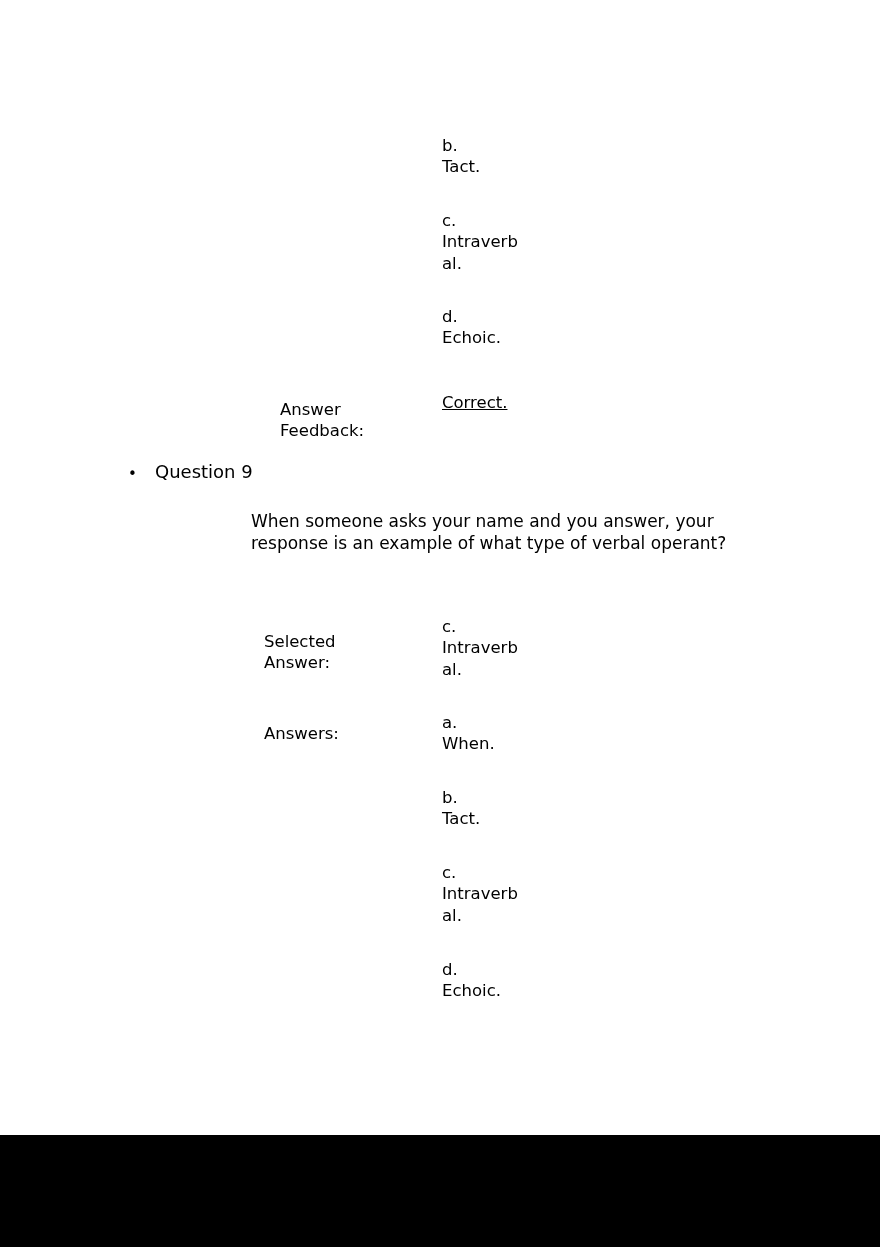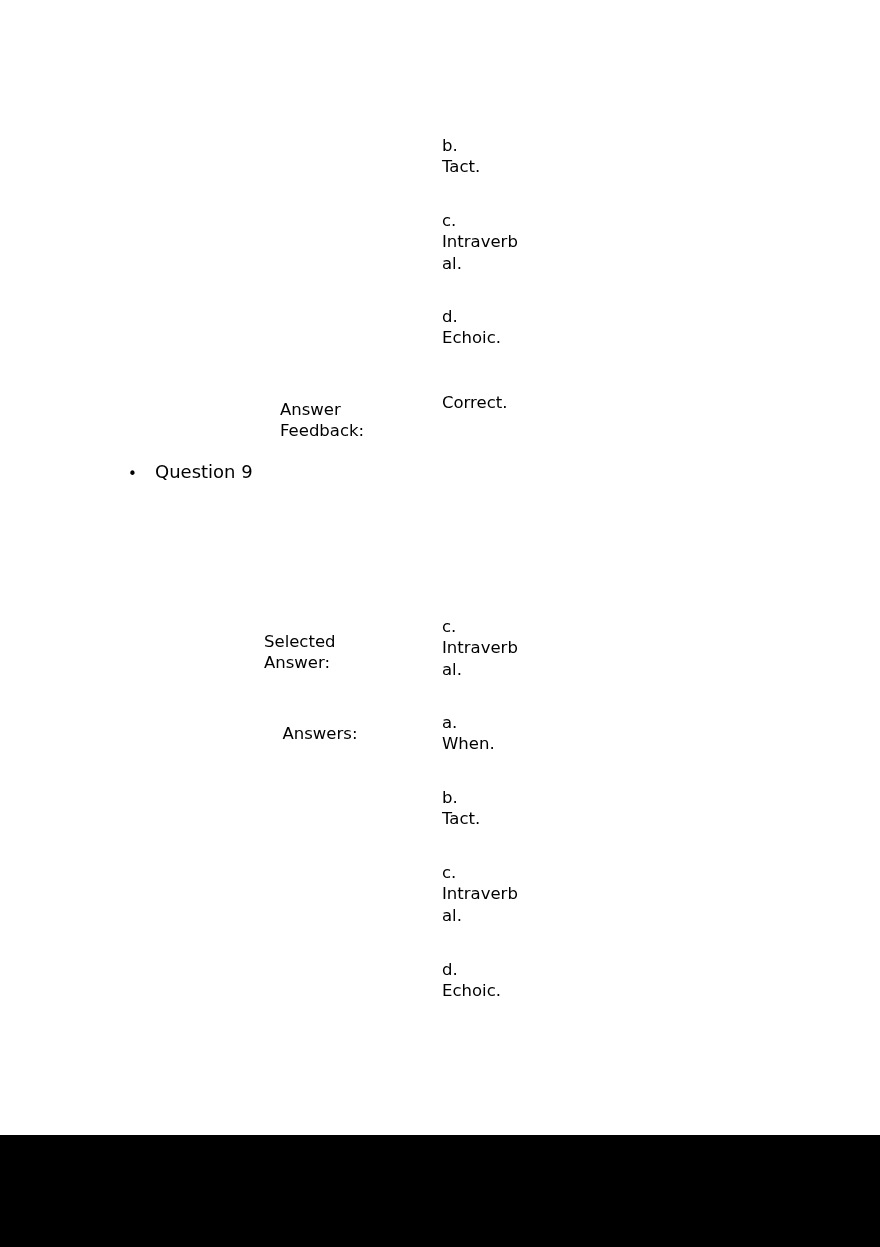--- a/index.html
+++ b/index.html
@@ -60,33 +60,34 @@
     <div>c.</div>
     <div>Intraverbal.</div>
   </div>
 
   <div class="abs option" style="left:442px; top:306px;">
     <div>d.</div>
     <div>Echoic.</div>
   </div>
 
   <div class="abs label-col" style="left:280px; top:381px;margin-top:18px;">Answer Feedback:</div>
-  <div class="abs" style="left:442px; top:392px;">Correct.</div>
+  <div class="abs" style="left:442px; top:392px;text-decoration:underline;">Correct.</div>
 
   <span class="abs bullet" style="left:128px; top:465px;">•</span>
   <div class="abs question-title" style="left:155px; top:460px;text-align:center;">Question 9</div>
 
+  <div class="abs question-text" style="left:251px; top:510px;">When someone asks your name and you answer, your response is an example of what type of verbal operant?</div>
 
   <div class="abs label-col" style="left:264px; top:631px;">Selected Answer:</div>
   <div class="abs option" style="left:442px; top:616px;">
     <div>c.</div>
     <div>Intraverbal.</div>
   </div>
 
-  <div class="abs label-col" style="left:264px; top:723px;text-align:center;">Answers:</div>
+  <div class="abs label-col" style="left:264px; top:723px;">Answers:</div>
 
   <div class="abs option" style="left:442px; top:712px;">
     <div>a.</div>
     <div>When.</div>
   </div>
 
   <div class="abs option" style="left:442px; top:787px;">
     <div>b.</div>
     <div>Tact.</div>
   </div>

